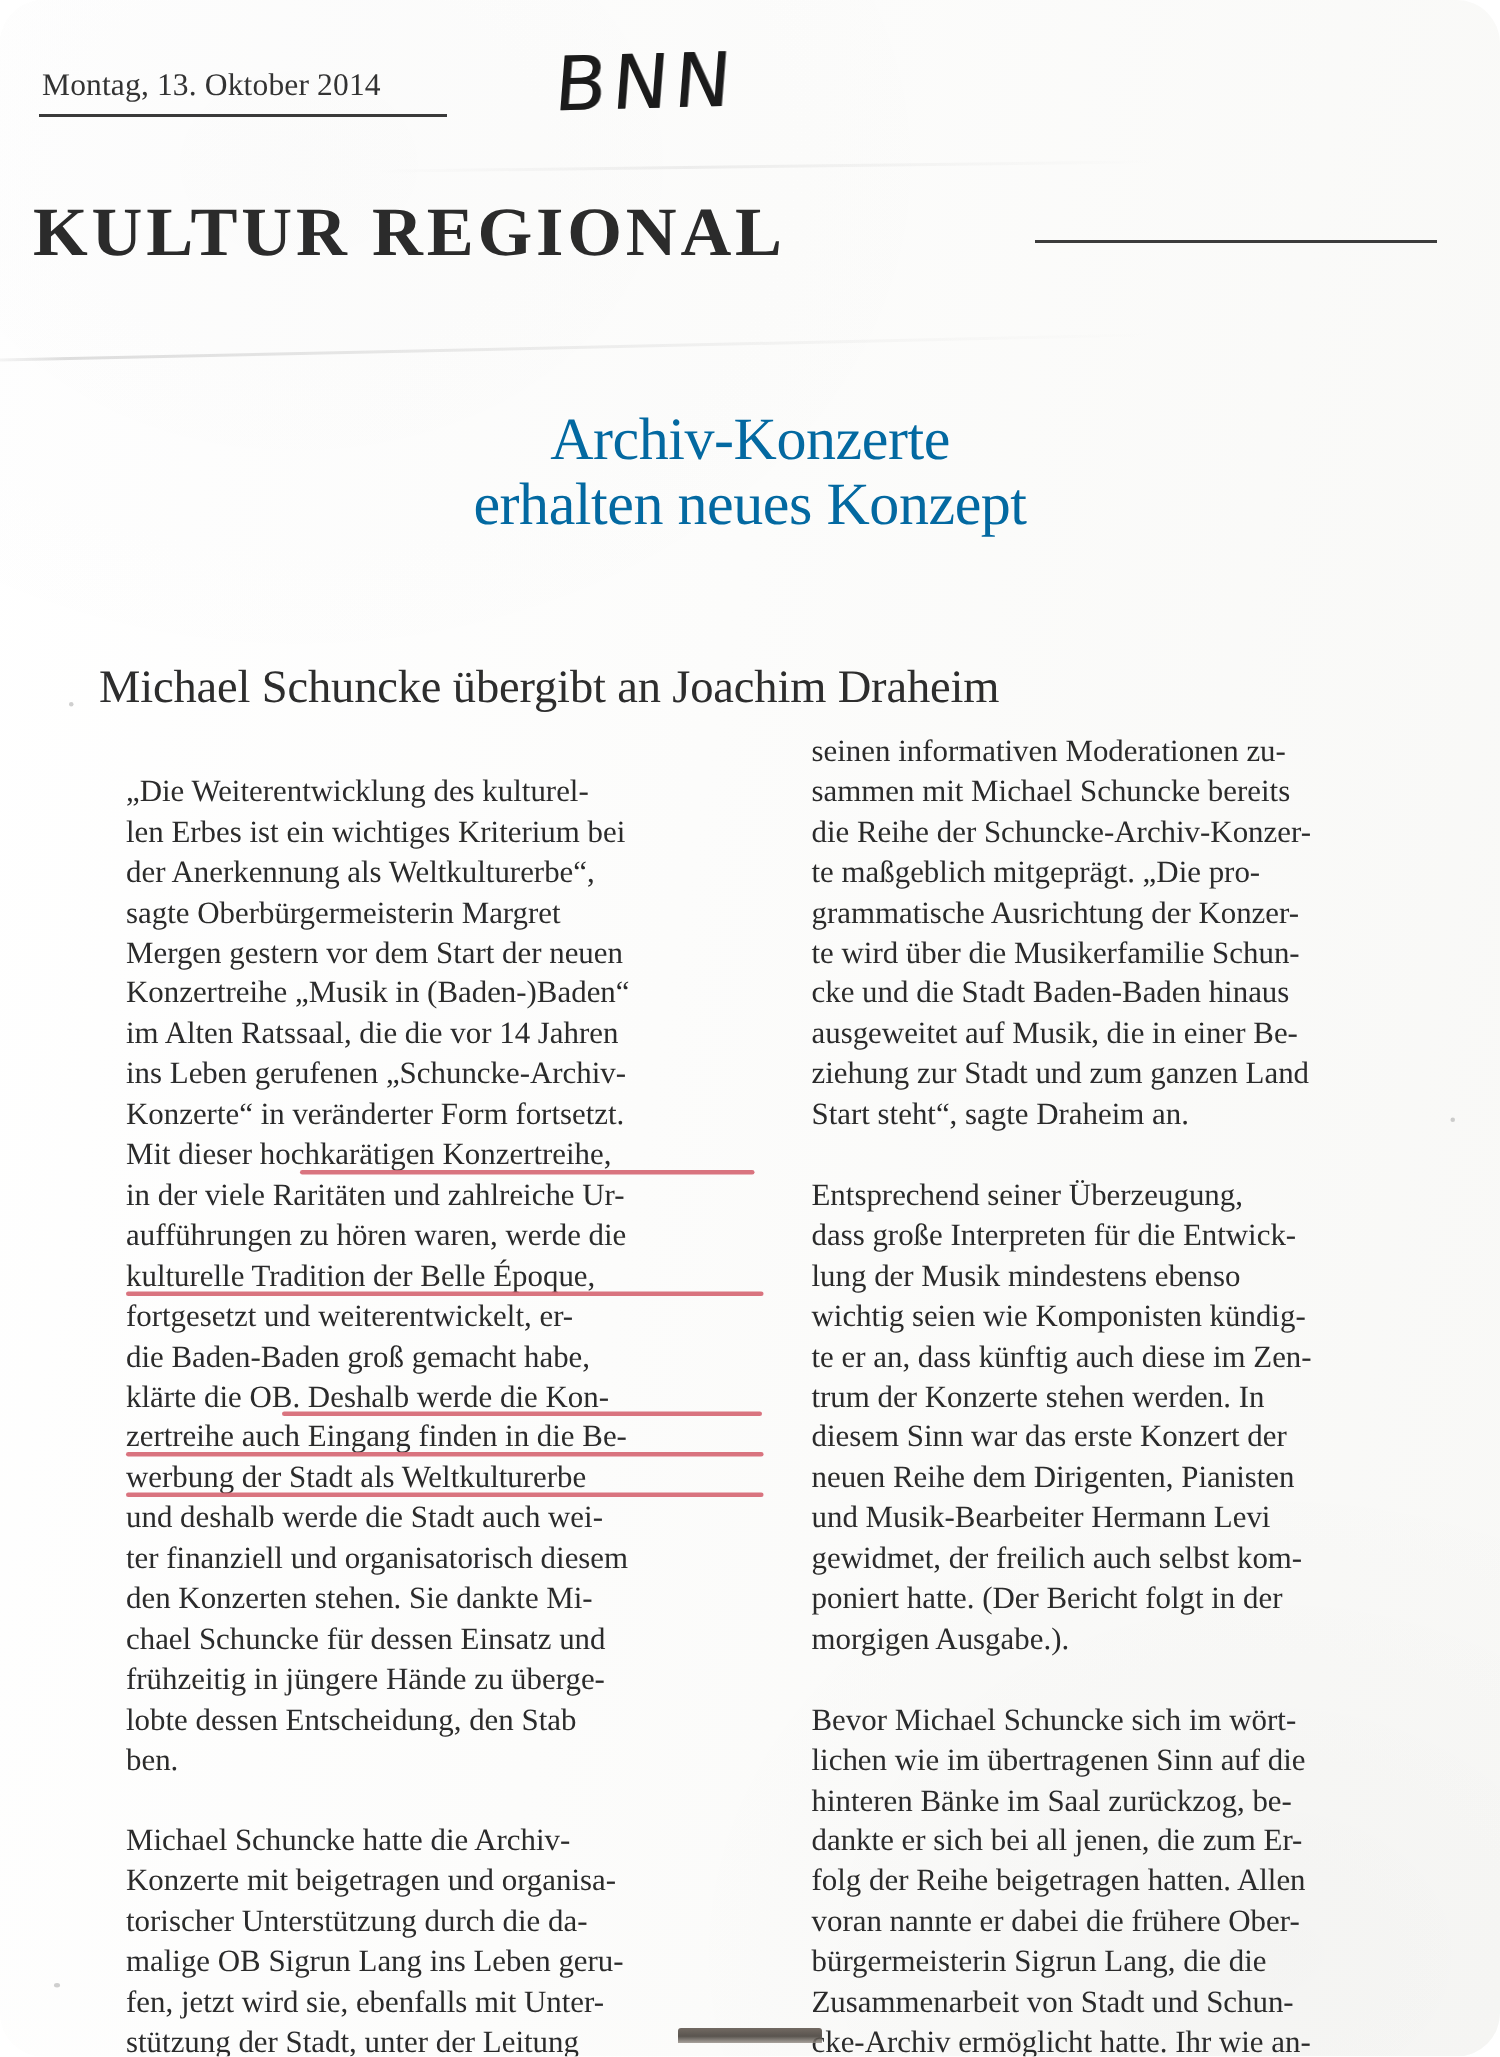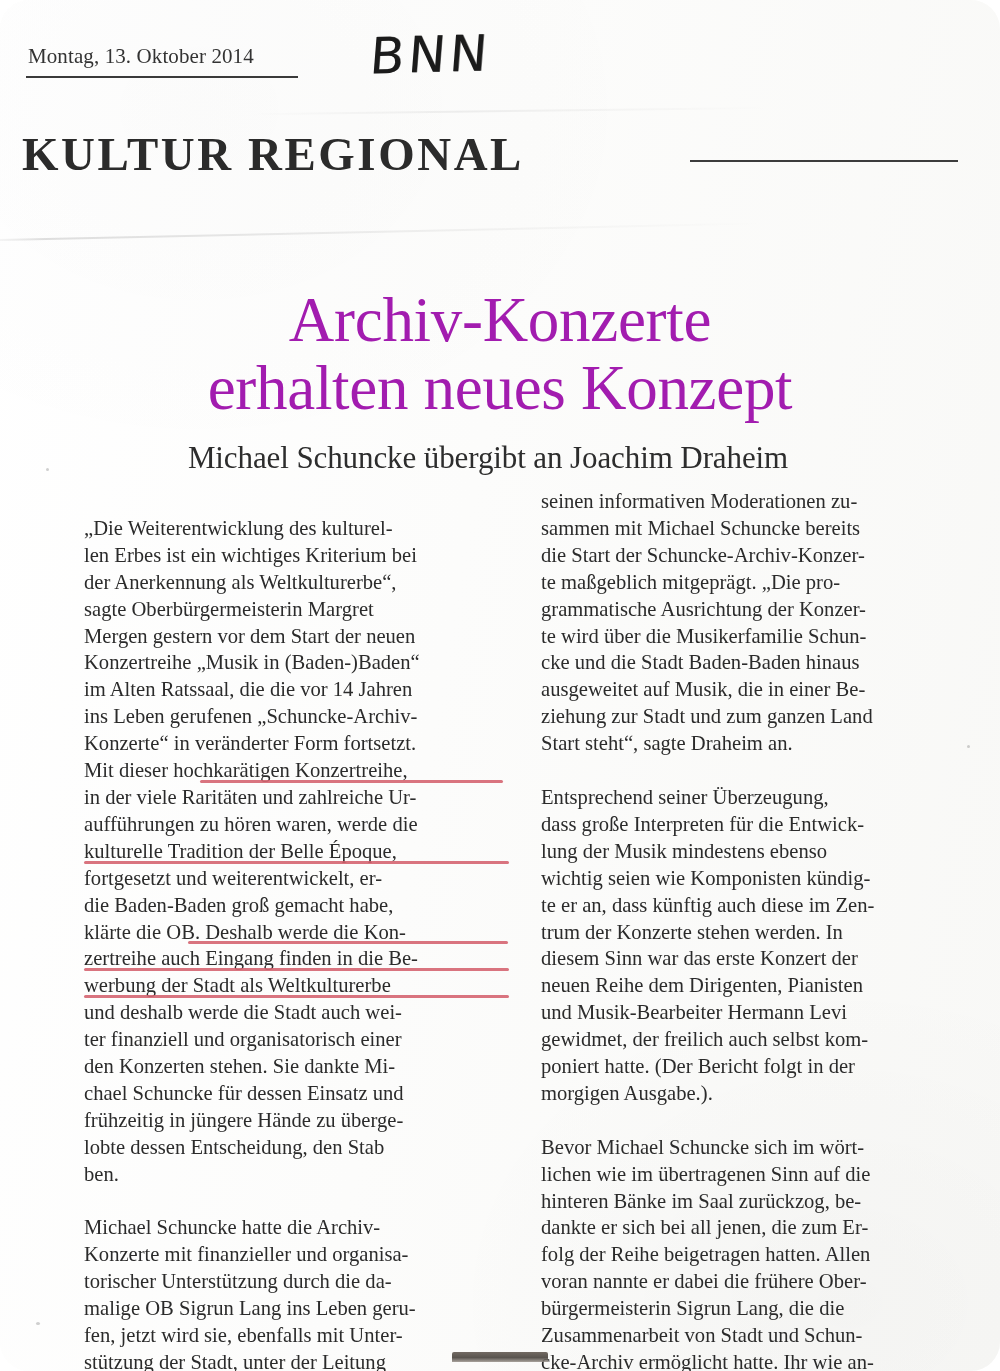--- a/index.html
+++ b/index.html
@@ -118,34 +118,33 @@
     background: #3c3c3c;
   }
 
   
   .headline {
     position: absolute;
     left: 60px;
     top: 244px;
     width: 880px;
     text-align: center;
-    font-size: 63px;
+    font-size: 40px;
     line-height: 1.08;
     font-weight: 400;
-    color: #a21caf;
+    color: #0369a1;
     letter-spacing: -0.3px;
   }
   .headline-line { display: block; white-space: nowrap; }
 
   .subheadline {
     position: absolute;
-    left: 48px;
+    left: 66px;
     top: 414px;
     width: 880px;
-    text-align: center;
     font-size: 31px;
     font-weight: 400;
     color: #2d2d2d;
     letter-spacing: -0.1px;
     white-space: nowrap;
   }
 
   
   .columns {
     position: absolute;
@@ -300,42 +299,42 @@
         <span class="line j mark partial2" style="--mark: #d4616d;">
             <span>zertreihe auch Eingang finden in die Be-</span>
           </span>
         <span class="line j mark partial2" style="--mark: #d4616d;">
             <span>werbung der Stadt als Weltkulturerbe</span>
           </span>
         <span class="line j">
             <span>und deshalb werde die Stadt auch wei-</span>
           </span>
         <span class="line j">
-            <span>ter finanziell und organisatorisch einer</span>
+            <span>ter finanziell und organisatorisch diesem</span>
           </span>
         <span class="line j">
             <span>den Konzerten stehen. Sie dankte Mi-</span>
           </span>
         <span class="line j">
             <span>chael Schuncke für dessen Einsatz und</span>
           </span>
         <span class="line j">
             <span>frühzeitig in jüngere Hände zu überge-</span>
           </span>
         <span class="line j">
             <span>lobte dessen Entscheidung, den Stab</span>
           </span>
         <span class="line">ben.</span>
       </p>
       <p class="para indent">
         <span class="line j">
             <span>Michael Schuncke hatte die Archiv-</span>
           </span>
         <span class="line j">
-            <span>Konzerte mit finanzieller und organisa-</span>
+            <span>Konzerte mit beigetragen und organisa-</span>
           </span>
         <span class="line j">
             <span>torischer Unterstützung durch die da-</span>
           </span>
         <span class="line j">
             <span>malige OB Sigrun Lang ins Leben geru-</span>
           </span>
         <span class="line j">
             <span>fen, jetzt wird sie, ebenfalls mit Unter-</span>
           </span>
@@ -348,21 +347,21 @@
 
     <div class="column">
       <p class="para">
         <span class="line j">
             <span>seinen informativen Moderationen zu-</span>
           </span>
         <span class="line j">
             <span>sammen mit Michael Schuncke bereits</span>
           </span>
         <span class="line j">
-            <span>die Start der Schuncke-Archiv-Konzer-</span>
+            <span>die Reihe der Schuncke-Archiv-Konzer-</span>
           </span>
         <span class="line j">
             <span>te maßgeblich mitgeprägt. „Die pro-</span>
           </span>
         <span class="line j">
             <span>grammatische Ausrichtung der Konzer-</span>
           </span>
         <span class="line j">
             <span>te wird über die Musikerfamilie Schun-</span>
           </span>

